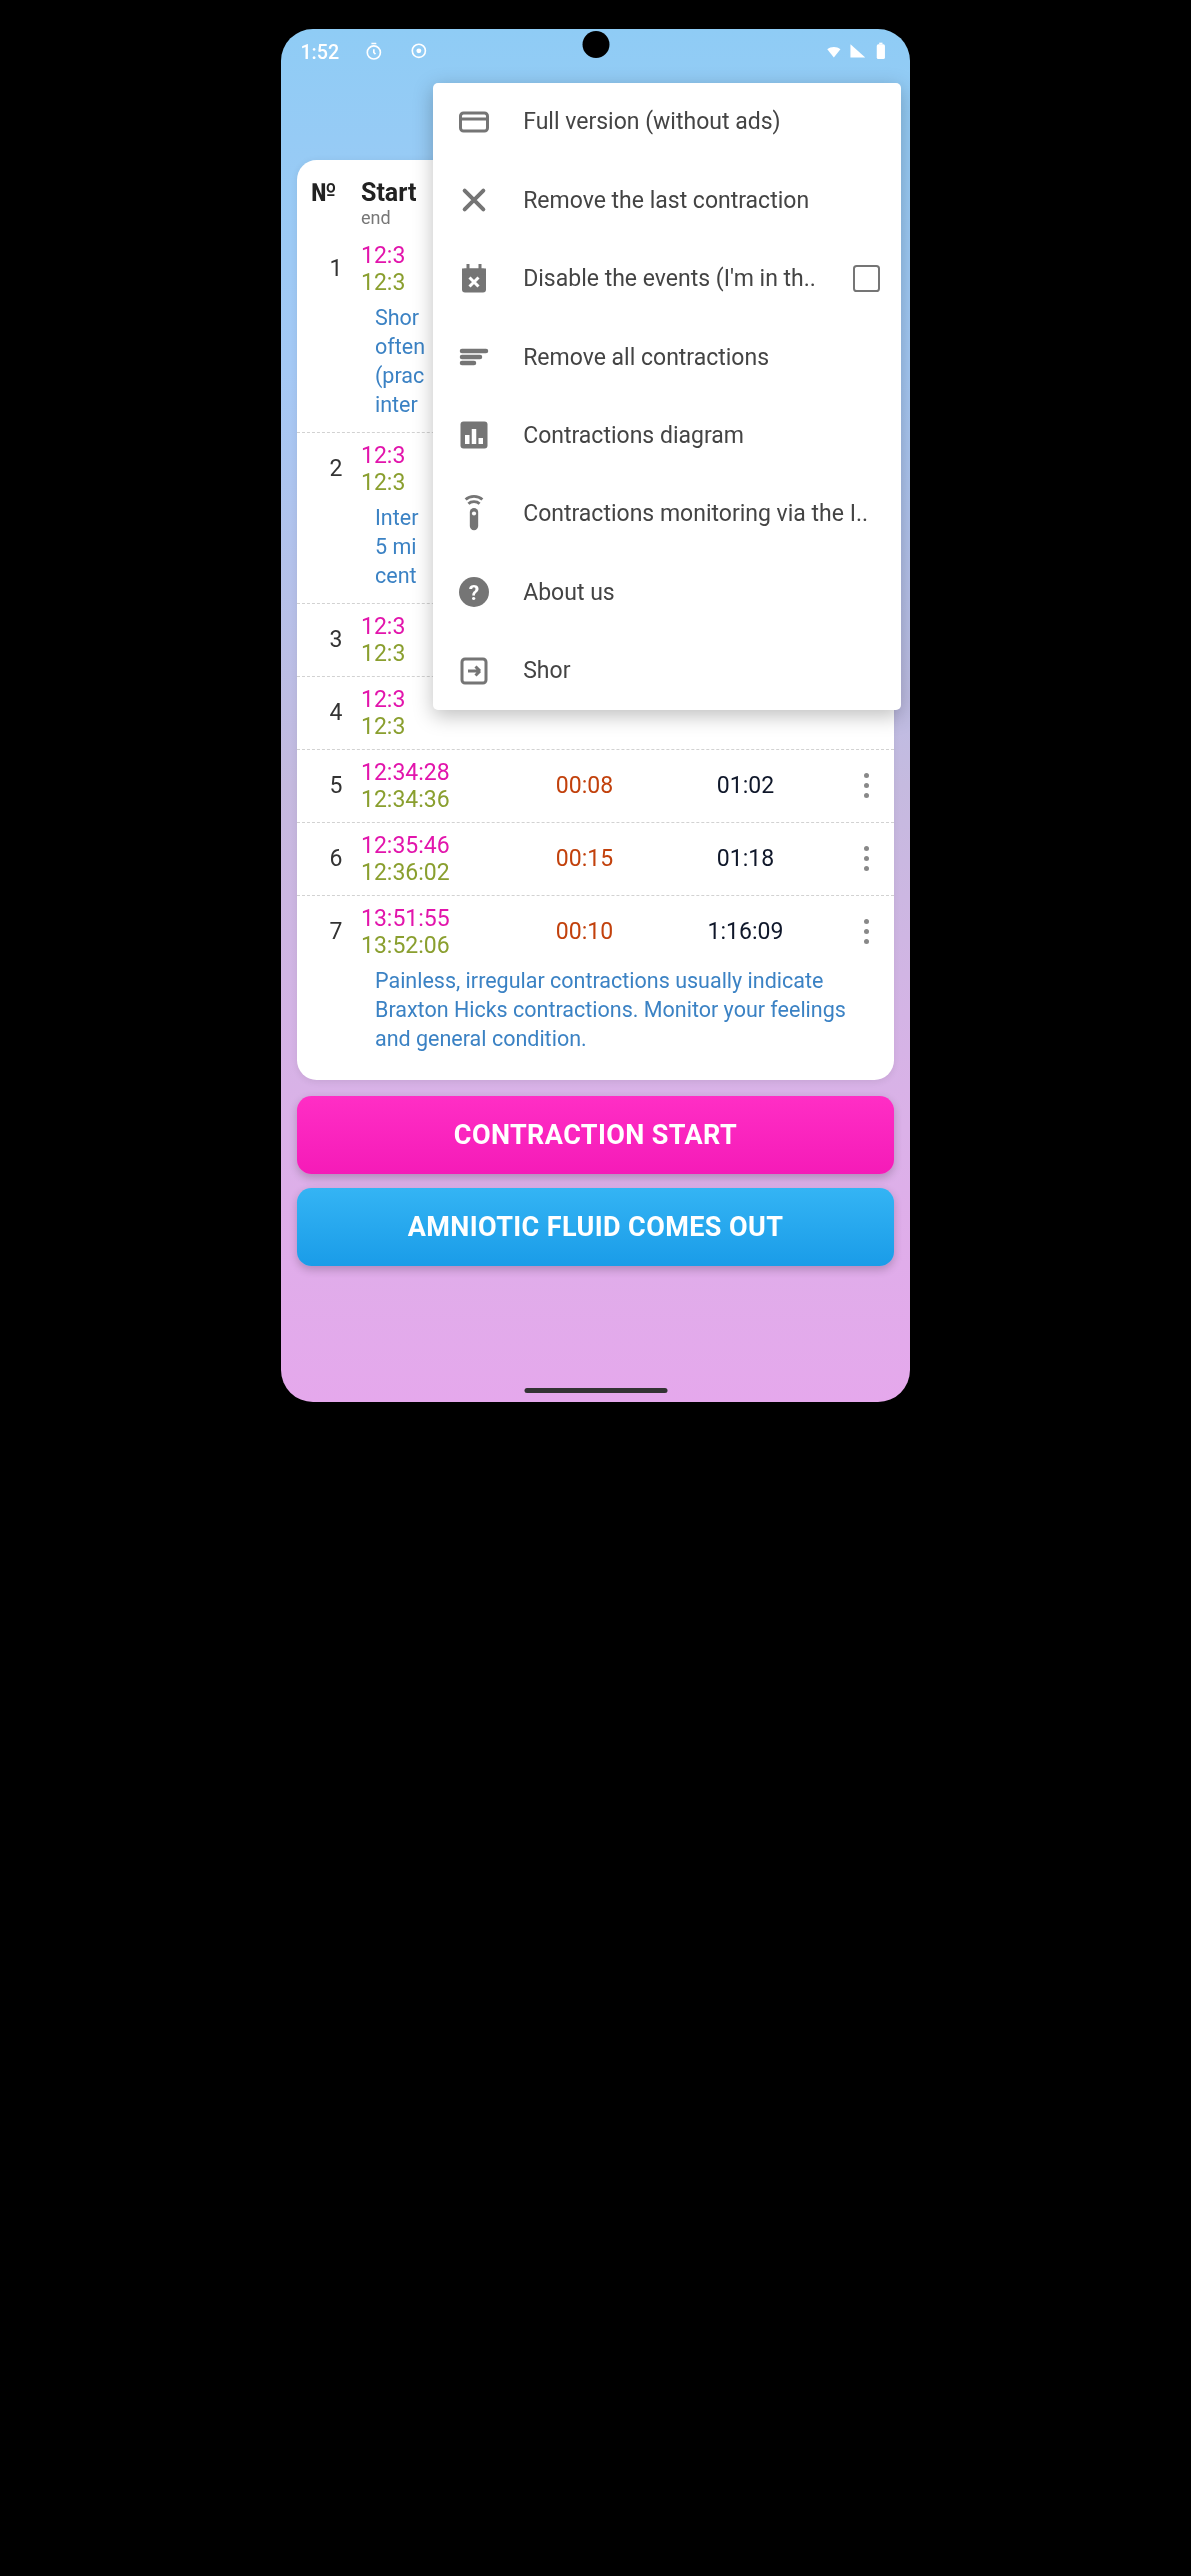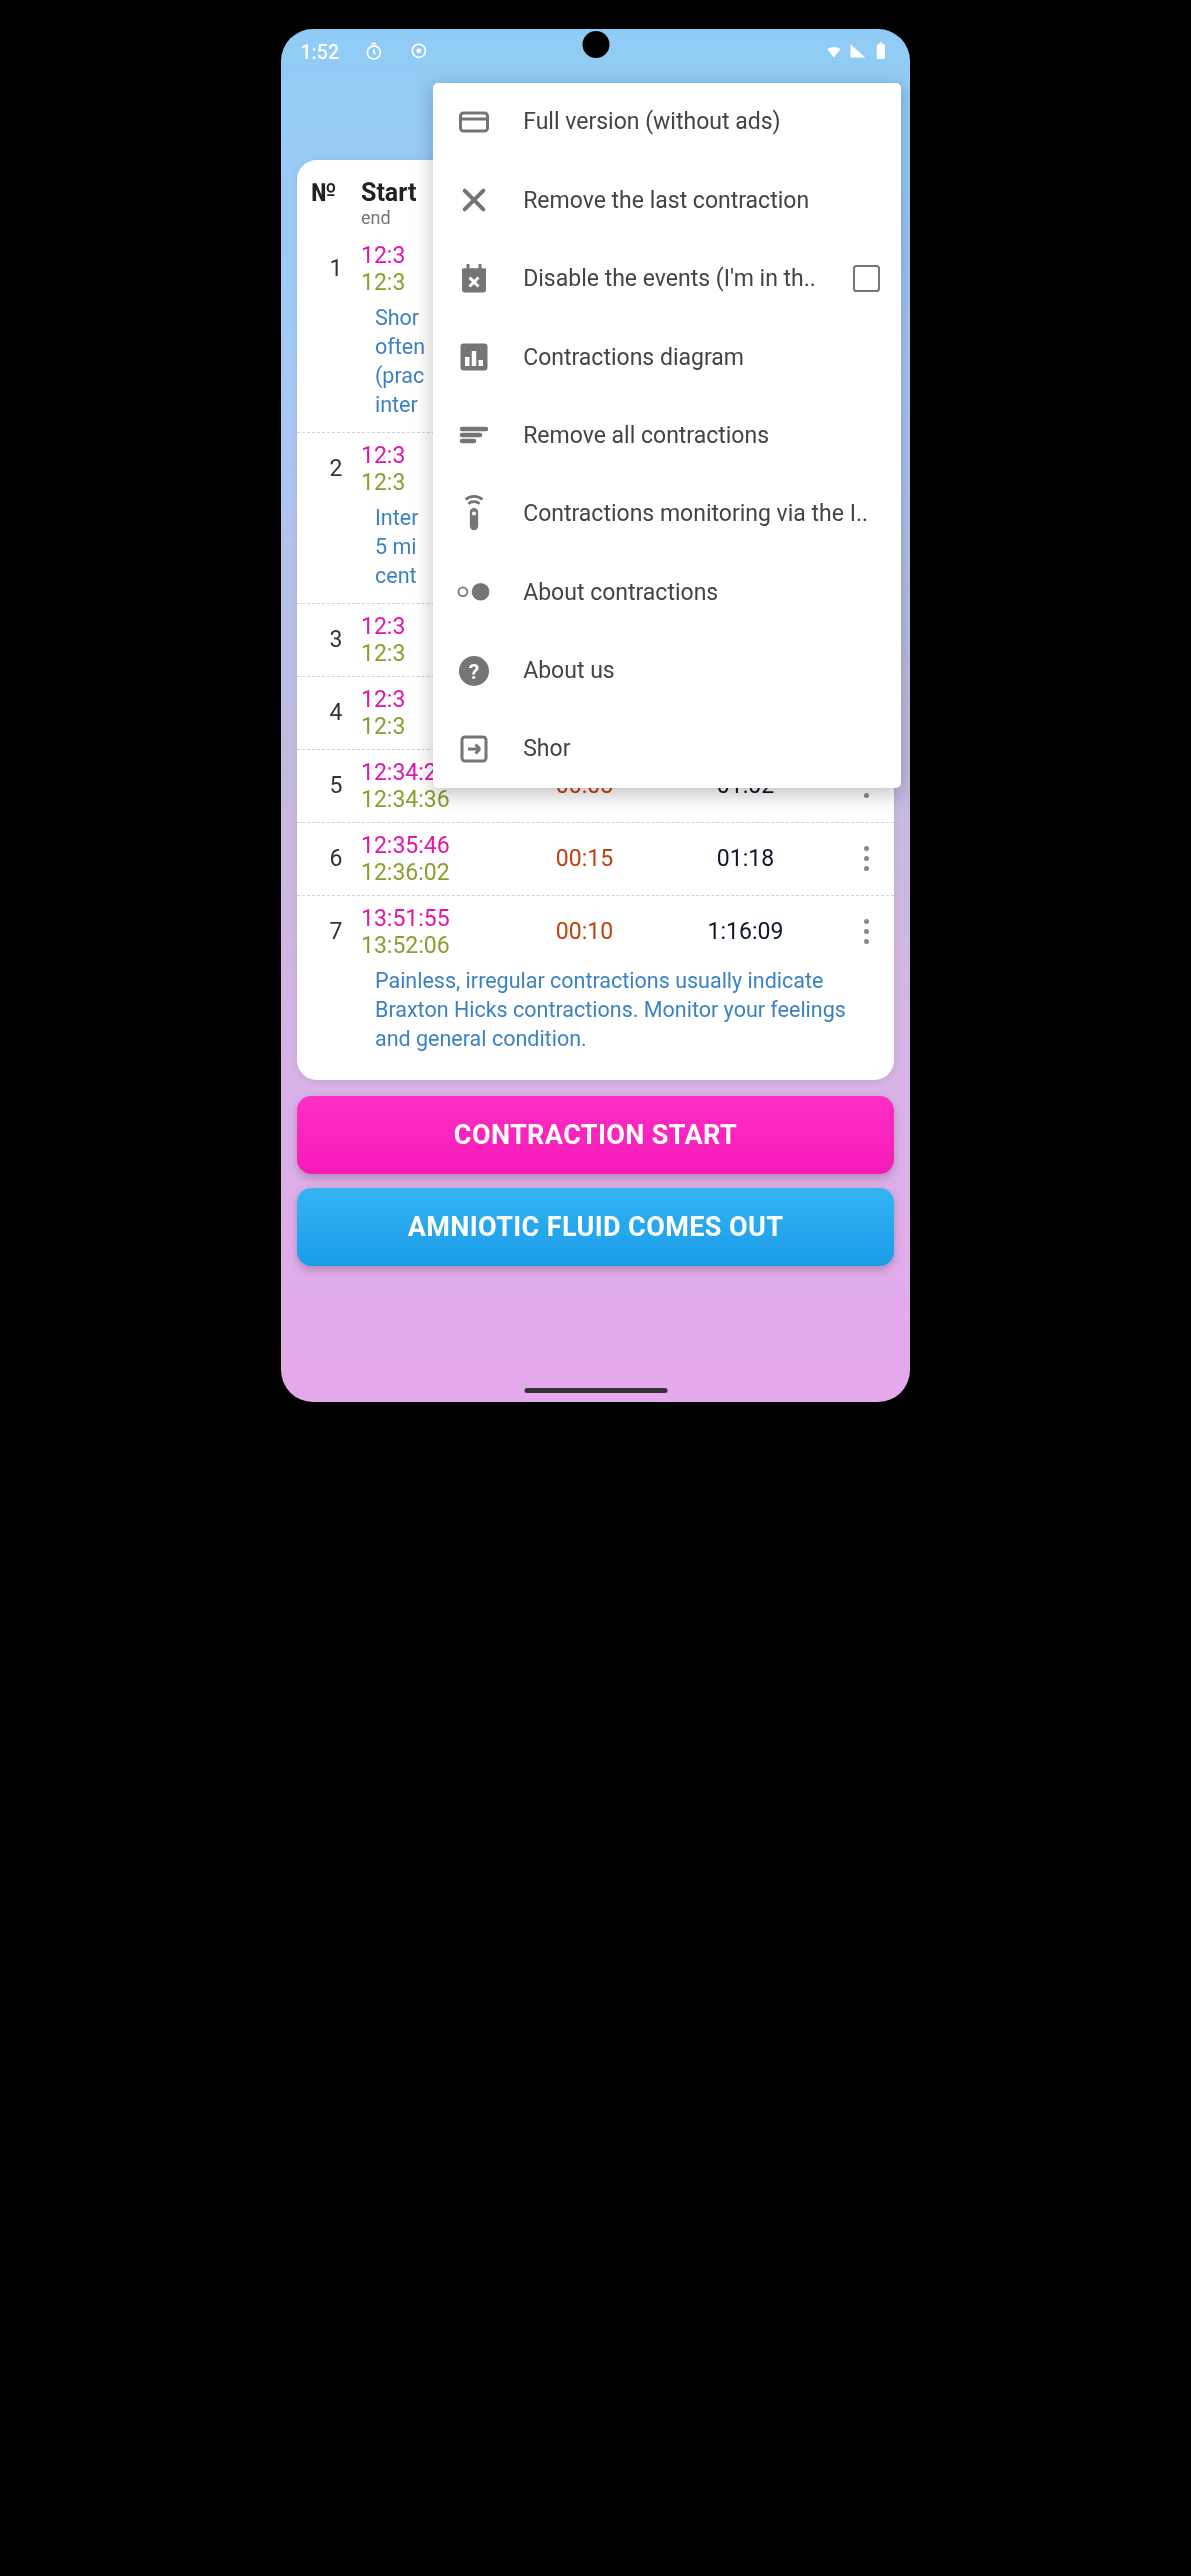--- a/index.html
+++ b/index.html
@@ -412,58 +412,49 @@
               <rect x="15" y="2" width="2" height="4" fill="#757575"></rect>
               <path d="M9 11l6 6M15 11l-6 6" stroke="#fff" stroke-width="2"></path>
             </svg>
           </div>
           <div class="menu-label">Disable the events (I'm in th..</div>
           <div class="checkbox"></div>
         </div>
         <div class="menu-item">
           <div class="menu-icon-wrap">
             <svg width="36" height="36" viewBox="0 0 24 24">
+              <path d="M4 8h16M4 12h12M4 16h8" stroke="#757575" stroke-width="3" stroke-linecap="round"></path>
+            </svg>
+          </div>
+          <div class="menu-label">Remove all contractions</div>
+        </div>
+        <div class="menu-item">
+          <div class="menu-icon-wrap">
+            <svg width="36" height="36" viewBox="0 0 24 24">
               <rect x="3" y="3" width="18" height="18" rx="2" fill="#757575"></rect>
               <rect x="6" y="12" width="3" height="6" fill="#fff"></rect>
               <rect x="10.5" y="8" width="3" height="10" fill="#fff"></rect>
               <rect x="15" y="14" width="3" height="4" fill="#fff"></rect>
             </svg>
           </div>
           <div class="menu-label">Contractions diagram</div>
-        </div>
-        <div class="menu-item">
-          <div class="menu-icon-wrap">
-            <svg width="36" height="36" viewBox="0 0 24 24">
-              <path d="M4 8h16M4 12h12M4 16h8" stroke="#757575" stroke-width="3" stroke-linecap="round"></path>
-            </svg>
-          </div>
-          <div class="menu-label">Remove all contractions</div>
         </div>
         <div class="menu-item">
           <div class="menu-icon-wrap">
             <svg width="36" height="39" viewBox="0 0 24 28">
               <path d="M6 4c3-3 9-3 12 0" stroke="#757575" stroke-width="2" fill="none"></path>
               <path d="M8 7c2-2 6-2 8 0" stroke="#757575" stroke-width="2" fill="none"></path>
               <rect x="9" y="10" width="6" height="16" rx="3" fill="#757575"></rect>
               <circle cx="12" cy="14" r="1.5" fill="#fff"></circle>
             </svg>
           </div>
           <div class="menu-label">Contractions monitoring via the I..</div>
         </div>
         <div class="menu-item">
           <div class="menu-icon-wrap">
-            <svg width="39" height="21.5" viewBox="0 0 44 24">
-              <circle cx="10" cy="12" r="5" fill="none" stroke="#757575" stroke-width="2"></circle>
-              <circle cx="30" cy="12" r="10" fill="#757575"></circle>
-            </svg>
-          </div>
-          <div class="menu-label">About contractions</div>
-        </div>
-        <div class="menu-item">
-          <div class="menu-icon-wrap">
             <svg width="36" height="36" viewBox="0 0 24 24" style="font-size:26px">
               <circle cx="12" cy="12" r="10" fill="#757575"></circle>
               <text x="12" y="17" font-size="14" font-weight="bold" fill="#fff" text-anchor="middle">?</text>
             </svg>
           </div>
           <div class="menu-label">About us</div>
         </div>
         <div class="menu-item">
           <div class="menu-icon-wrap">
             <svg width="36" height="36" viewBox="0 0 24 24">

